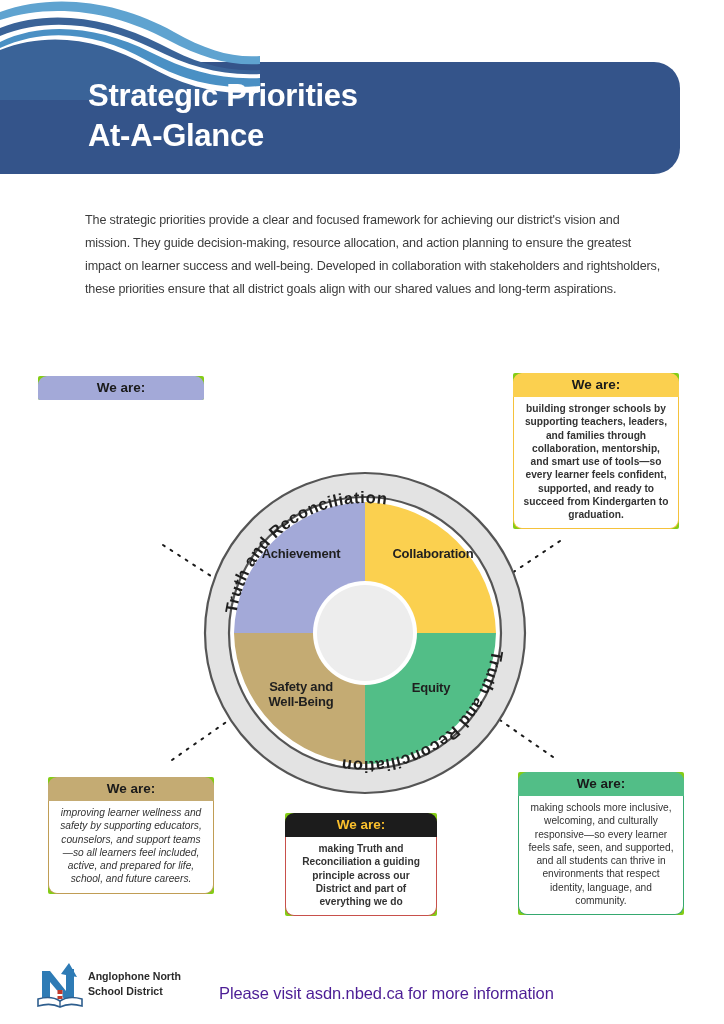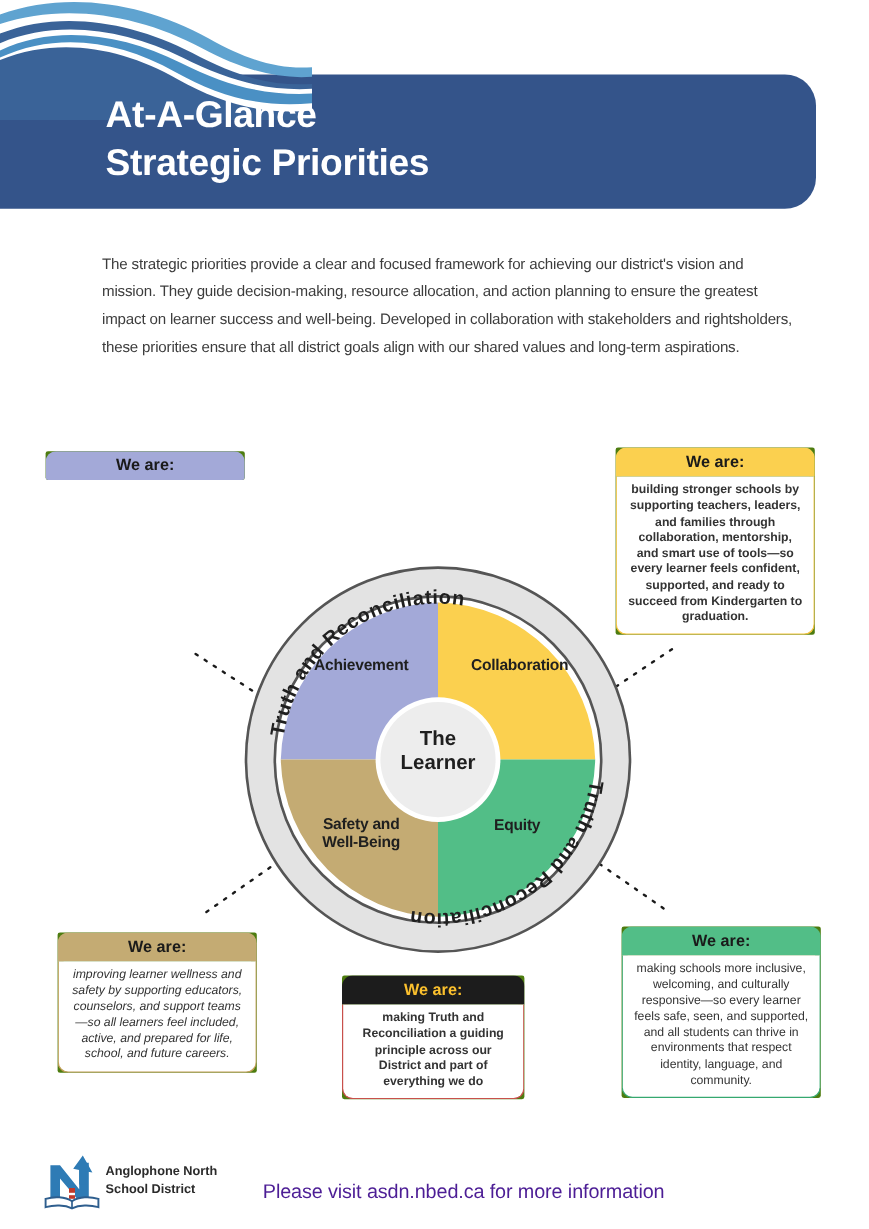--- a/index.html
+++ b/index.html
@@ -56,21 +56,21 @@
     line-height: 1.82;
     color: #3c3c3c;
     letter-spacing: -0.15px;
   }
 
   
   .callout {
     position: absolute;
     border-radius: 2px;
     overflow: hidden;
-    background: #4d7c0f;
+    background: #84cc16;
   }
   .callout-header {
     text-align: center;
     font-size: 13.5px;
     font-weight: bold;
     padding: 4px 0 5px;
     color: #1a1a1a;
     border-radius: 9px 9px 0 0;
   }
   .callout-body {
@@ -180,22 +180,22 @@
   <div id="header-band"></div>
 
   <svg id="wave-art" viewBox="0 0 260 100" preserveAspectRatio="none">
     <path d="M0,28 C50,8 110,18 160,44 C196,63 224,72 260,70 L260,100 L0,100 Z" fill="#3A6398"></path>
     <path d="M0,36 C48,16 104,24 152,48 C190,67 222,76 260,74 L260,92 C218,96 184,86 148,66 C102,40 50,30 0,50 Z" fill="#ffffff"></path>
     <path d="M0,42 C46,20 102,28 150,52 C188,71 220,80 260,78 L260,86 C216,90 182,80 146,60 C100,34 48,26 0,48 Z" fill="#4A90C4"></path>
     <path d="M0,20 C54,2 116,12 168,40 C202,58 230,66 260,64 L260,56 C232,58 206,50 174,32 C120,2 56,-8 0,12 Z" fill="#5FA3D0"></path>
   </svg>
 
   <div id="header-title">
+    <span class="title-line">Strategic Priorities</span>
     <span class="title-line">At-A-Glance</span>
-    <span class="title-line">Strategic Priorities</span>
   </div>
 
   <p id="intro">The strategic priorities provide a clear and focused framework for achieving our district's vision and mission. They guide decision-making, resource allocation, and action planning to ensure the greatest impact on learner success and well-being. Developed in collaboration with stakeholders and rightsholders, these priorities ensure that all district goals align with our shared values and long-term aspirations.</p>
 
   <svg id="connectors" viewBox="0 0 724 1024">
     <line x1="163" y1="545" x2="228" y2="587" stroke="#1a1a1a" stroke-width="2" stroke-dasharray="2 7" stroke-linecap="round"></line>
     <line x1="560" y1="541" x2="497" y2="583" stroke="#1a1a1a" stroke-width="2" stroke-dasharray="2 7" stroke-linecap="round"></line>
     <line x1="172" y1="760" x2="232" y2="718" stroke="#1a1a1a" stroke-width="2" stroke-dasharray="2 7" stroke-linecap="round"></line>
     <line x1="553" y1="757" x2="494" y2="716" stroke="#1a1a1a" stroke-width="2" stroke-dasharray="2 7" stroke-linecap="round"></line>
   </svg>
@@ -227,24 +227,20 @@
     </svg>
 
     <div class="quad-label" id="label-achievement">Achievement</div>
     <div class="quad-label" id="label-collaboration">Collaboration</div>
     <div class="quad-label" id="label-safety">
       <span>Safety and</span><br>
       <span>Well-Being</span>
     </div>
     <div class="quad-label" id="label-equity">Equity</div>
 
-    <div id="center-label">
-      <span>The</span><br>
-      <span>Learner</span>
-    </div>
   </div>
 
   <div class="callout" id="box-achievement">
     <div class="callout-header">We are:</div>
   </div>
 
   <div class="callout" id="box-collaboration">
     <div class="callout-header">We are:</div>
     <div class="callout-body">building stronger schools by supporting teachers, leaders, and families through collaboration, mentorship, and smart use of tools—so every learner feels confident, supported, and ready to succeed from Kindergarten to graduation.</div>
   </div>

